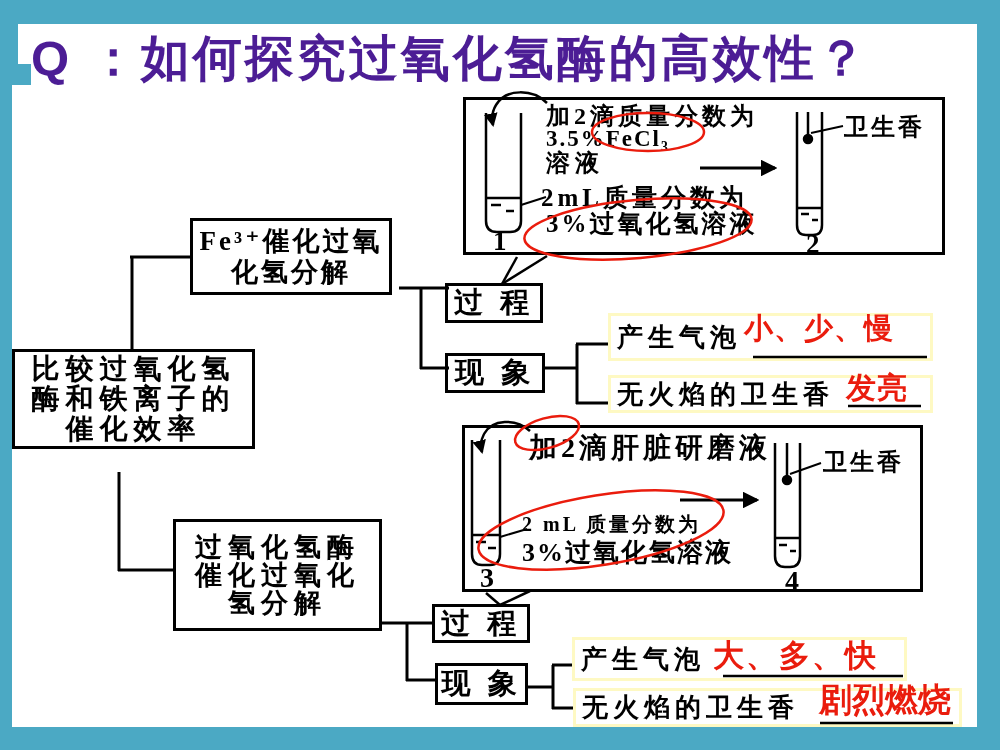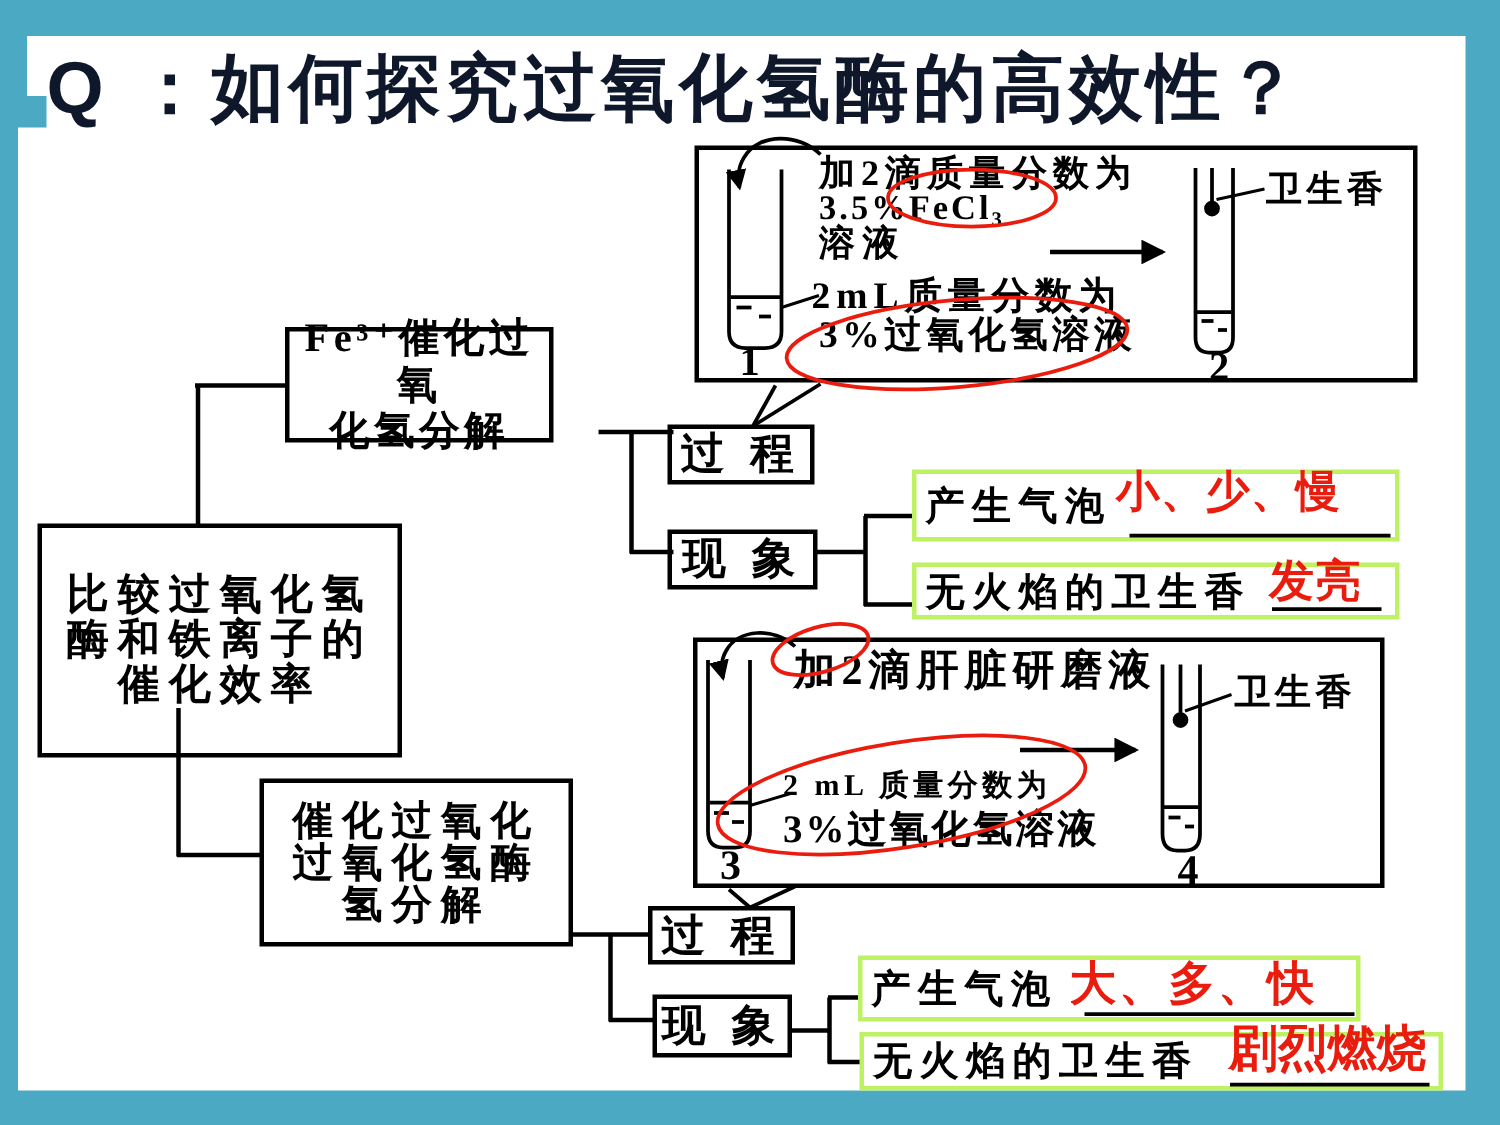--- a/index.html
+++ b/index.html
@@ -6,29 +6,29 @@
   body{
     width:1000px;height:750px;position:relative;overflow:hidden;
     background:#4BA9C4;
     font-family:"Liberation Serif","DejaVu Serif",serif;
   }
   .white-page{position:absolute;left:12px;top:24px;width:965px;height:703px;background:#fff;}
   .teal-patch{position:absolute;background:#4BA9C4;}
   .slide-title{
     position:absolute;left:31px;top:26px;
     font-family:"Liberation Sans","DejaVu Sans",sans-serif;
-    font-weight:bold;font-size:49px;color:#0f172a;letter-spacing:3px;white-space:nowrap;z-index:2;
+    font-weight:bold;font-size:49px;color:#4c1d95;letter-spacing:3px;white-space:nowrap;z-index:2;
   }
   .fbox{
     position:absolute;border:3px solid #000;box-sizing:border-box;
     display:flex;flex-direction:column;align-items:center;justify-content:center;
     text-align:center;font-weight:bold;color:#000;background:transparent;z-index:2;
   }
   .rbox{
-    position:absolute;border:3px solid #bef264;box-sizing:border-box;
+    position:absolute;border:3px solid #fef9c3;box-sizing:border-box;
     display:flex;flex-direction:row;align-items:center;justify-content:flex-start;
     font-weight:bold;color:#000;background:transparent;z-index:2;padding-left:6px;
   }
   .diagram{
     position:absolute;border:3px solid #000000;box-sizing:border-box;background:transparent;z-index:2;
   }
   .dtext{position:absolute;font-weight:bold;color:#000;white-space:nowrap;line-height:1;}
   .answer{
     position:absolute;color:#EA1C0D;font-weight:bold;white-space:nowrap;line-height:1;z-index:4;
   }
@@ -118,34 +118,34 @@
   <g stroke="#000" fill="none">
     <path d="M 530,431 C 516,418 492,419 484,434 C 480,441 481,448 482,452" stroke-width="2.5" marker-end="url(#ah)"></path>
     <line x1="680" y1="500" x2="757" y2="500" stroke-width="3" marker-end="url(#ah)"></line>
     <line x1="500" y1="537" x2="527" y2="529" stroke-width="2"></line>
     <line x1="790" y1="474" x2="821" y2="463" stroke-width="2"></line>
   </g>
 </svg>
 
 <div class="slide-title">Q ：如何探究过氧化氢酶的高效性？</div>
 
-<div class="fbox" style="left:25px;top:349px;width:243px;height:156px;font-size:28px;letter-spacing:6px;line-height:30px;">
+<div class="fbox" style="left:12px;top:349px;width:243px;height:100px;font-size:28px;letter-spacing:6px;line-height:30px;">
   <div>比较过氧化氢</div>
   <div>酶和铁离子的</div>
   <div>催化效率</div>
 </div>
 
-<div class="fbox" style="left:190px;top:218px;width:179px;height:77px;font-size:27px;letter-spacing:3px;line-height:31px;">
+<div class="fbox" style="left:190px;top:218px;width:202px;height:77px;font-size:27px;letter-spacing:3px;line-height:31px;">
   <div>Fe³⁺催化过氧</div>
   <div>化氢分解</div>
 </div>
 
 <div class="fbox" style="left:173px;top:519px;width:209px;height:112px;font-size:27px;letter-spacing:6px;line-height:28px;">
+  <div>过氧化氢酶</div>
   <div>催化过氧化</div>
-  <div>过氧化氢酶</div>
   <div>氢分解</div>
 </div>
 
 <div class="fbox" style="left:445px;top:283px;width:98px;height:40px;font-size:29px;letter-spacing:5px;">
   <div>过 程</div>
 </div>
 <div class="fbox" style="left:445px;top:353px;width:100px;height:40px;font-size:29px;letter-spacing:5px;">
   <div>现 象</div>
 </div>
 <div class="fbox" style="left:432px;top:604px;width:98px;height:39px;font-size:29px;letter-spacing:5px;">

